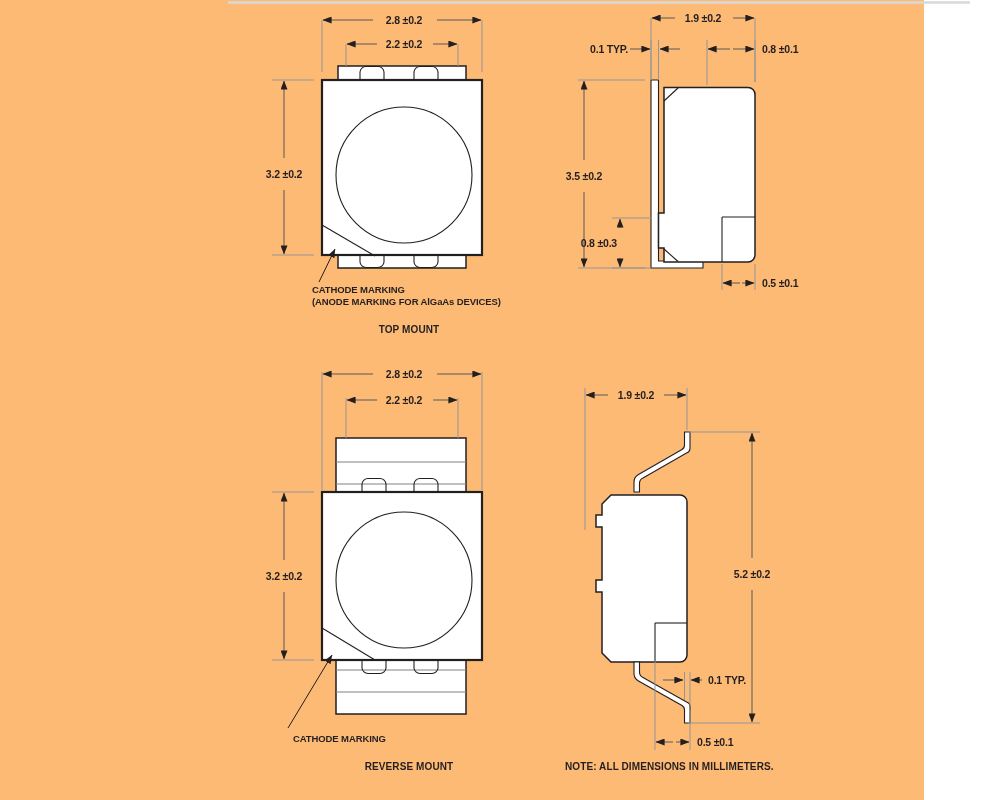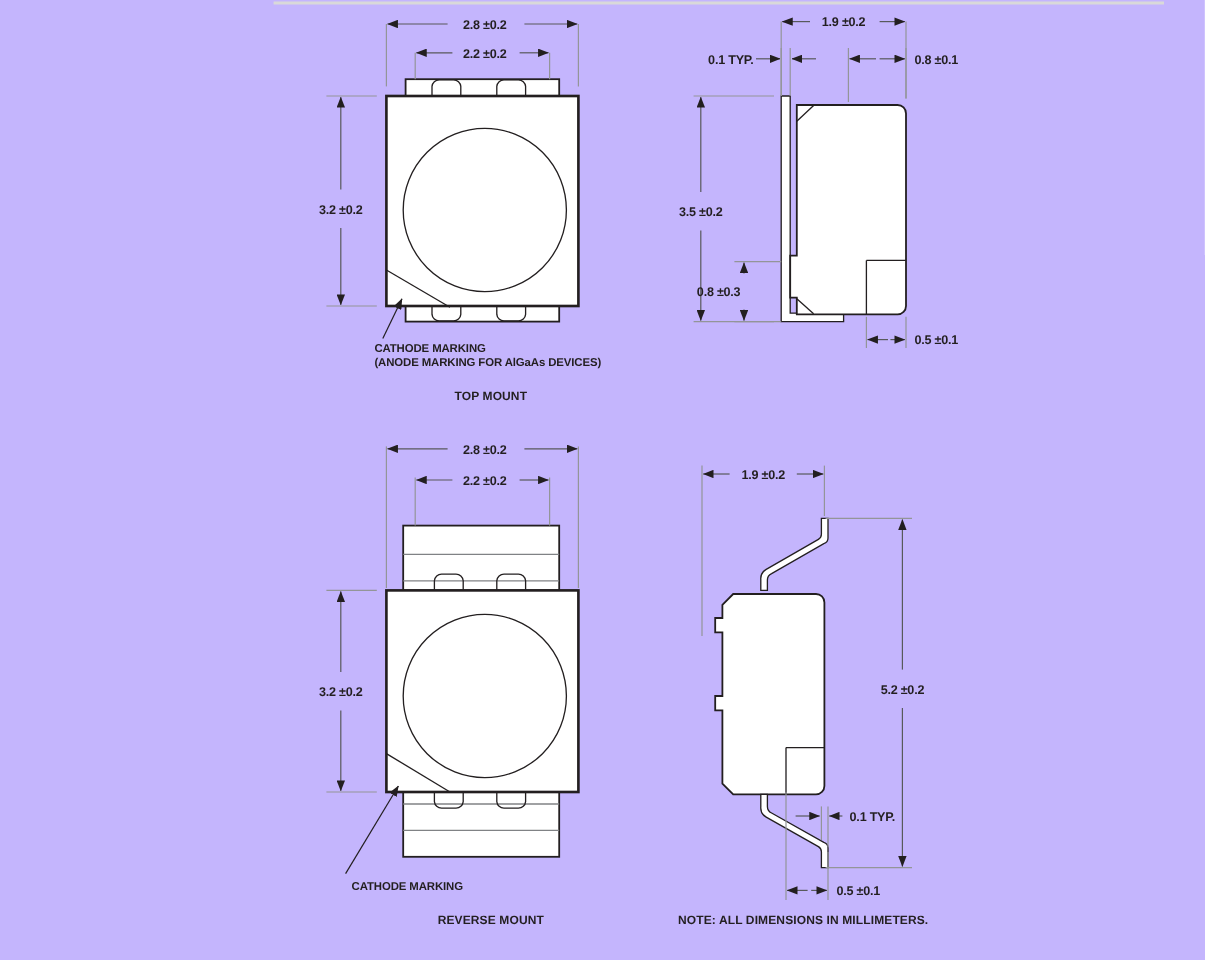--- a/index.html
+++ b/index.html
@@ -11,23 +11,23 @@
   body {
     width: 1004px;
     height: 800px;
     position: relative;
     overflow: hidden;
     font-family: "Liberation Sans", "DejaVu Sans", sans-serif;
   }
   #sheet {
     position: absolute;
     left: 0; top: 0;
-    width: 1004px;
+    width: 924px;
     height: 800px;
-    background: #c4b5fd;
+    background: #fdba74;
   }
   #sheet svg {
     display: block;
     width: 1004px;
     height: 800px;
   }
   text {
     font-family: "Liberation Sans", "DejaVu Sans", sans-serif;
     font-weight: bold;
     fill: #231f20;

